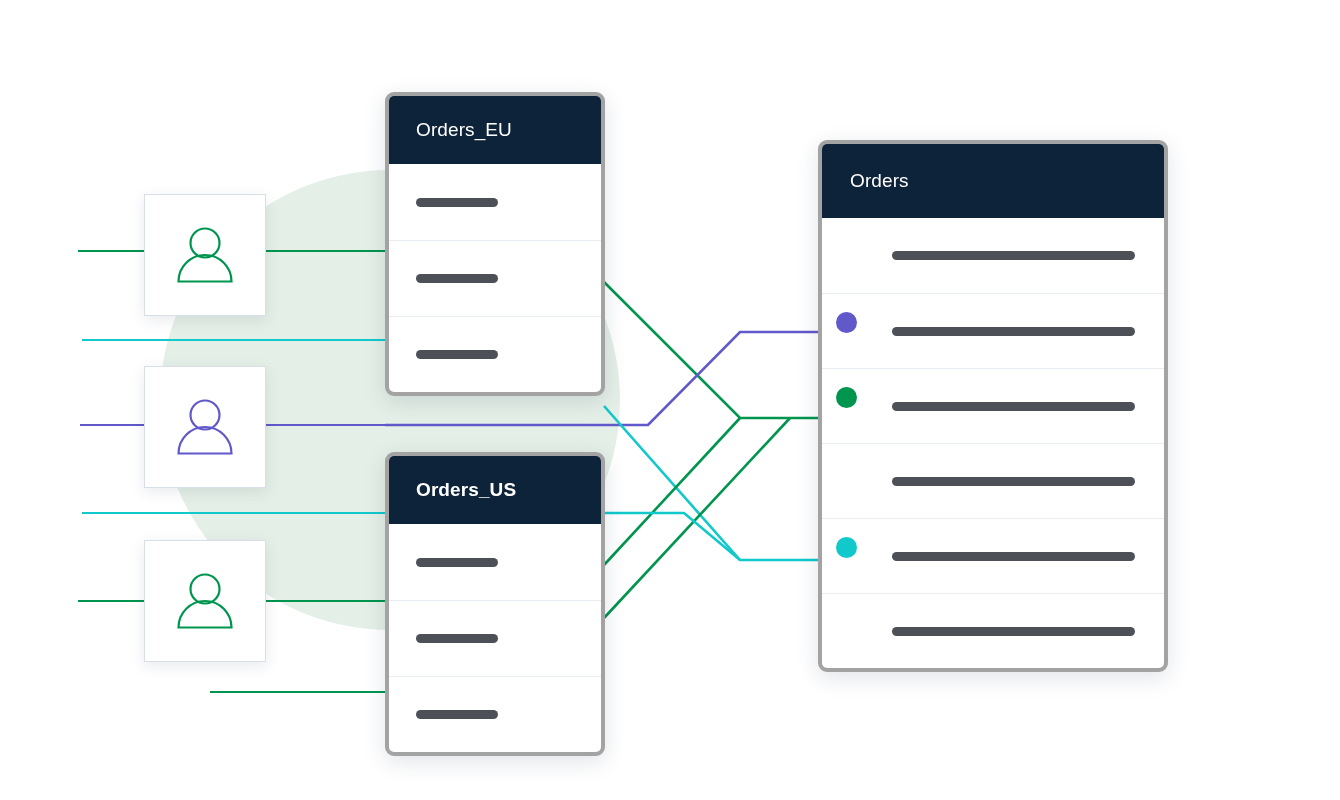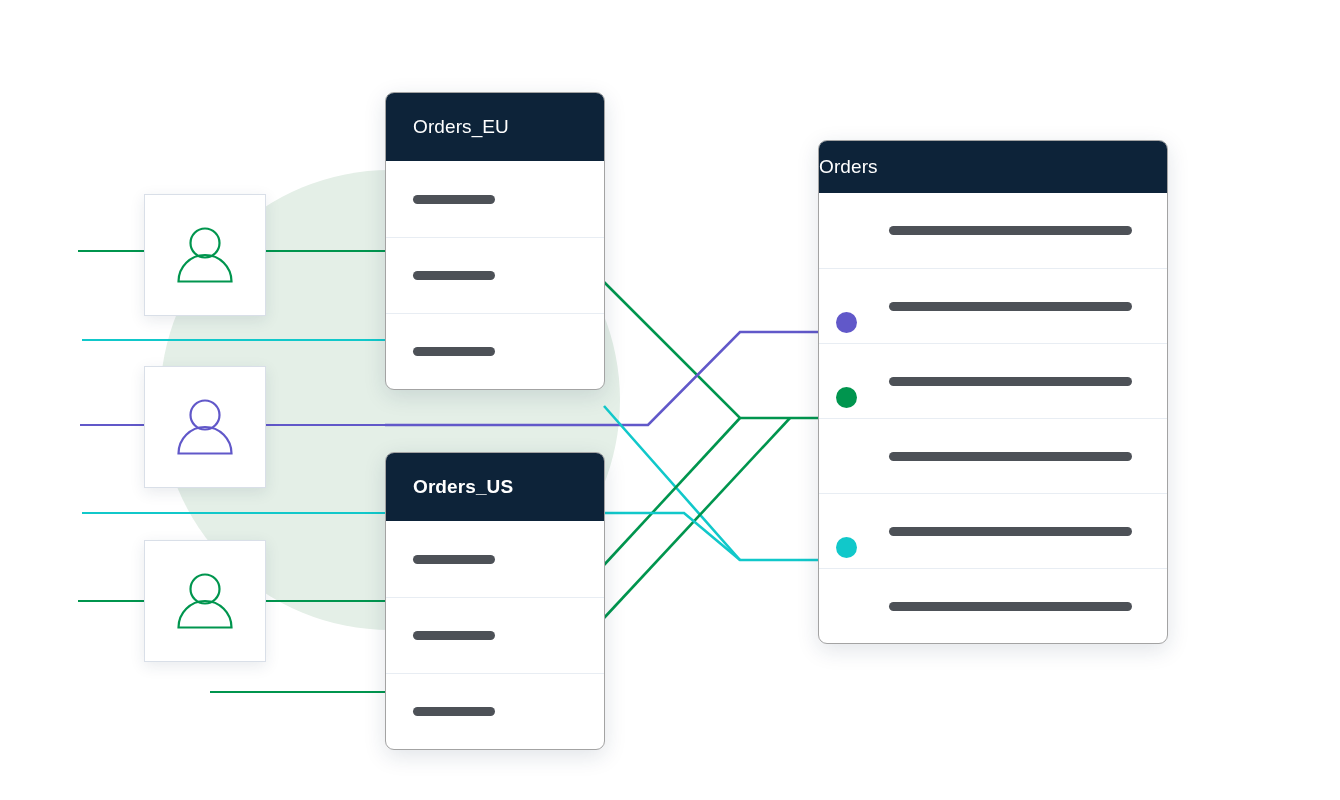--- a/index.html
+++ b/index.html
@@ -39,21 +39,21 @@
   .avatar-tile svg{display:block;}
 
   
   .card{
     position:absolute;
     background:#ffffff;
     border-radius:9px;
     box-shadow:0 6px 22px rgba(25,45,80,.13);
     z-index:4;
     overflow:hidden;
-    border:1px solid #a3a3a3;
+    border:4px solid #a3a3a3;
     box-sizing:border-box;
   }
   .card-header{
     background:#0d2339;
     display:flex;align-items:center;
     box-sizing:border-box;
   }
   .card-title{
     color:#ffffff;
     font-size:19px;
@@ -75,21 +75,21 @@
   }
 
   
   .card.small{width:220px;}
   .card.small .card-header{height:68px;padding-left:27px;}
   .card.small .card-row{height:76px;padding-left:27px;}
   .card.small .bar{width:82px;}
 
   
   .card.big{width:350px;}
-  .card.big .card-header{height:52px;align-items:center;}
+  .card.big .card-header{height:74px;padding-left:28px;align-items:center;}
   .card.big .card-row{height:75px;padding-left:70px;}
   .card.big .bar{width:243px;}
 
   
   .dot{
     position:absolute;
     width:21px;height:21px;border-radius:50%;
     left:18px;top:50%;transform:translateY(-50%);
     z-index:6;
   }

